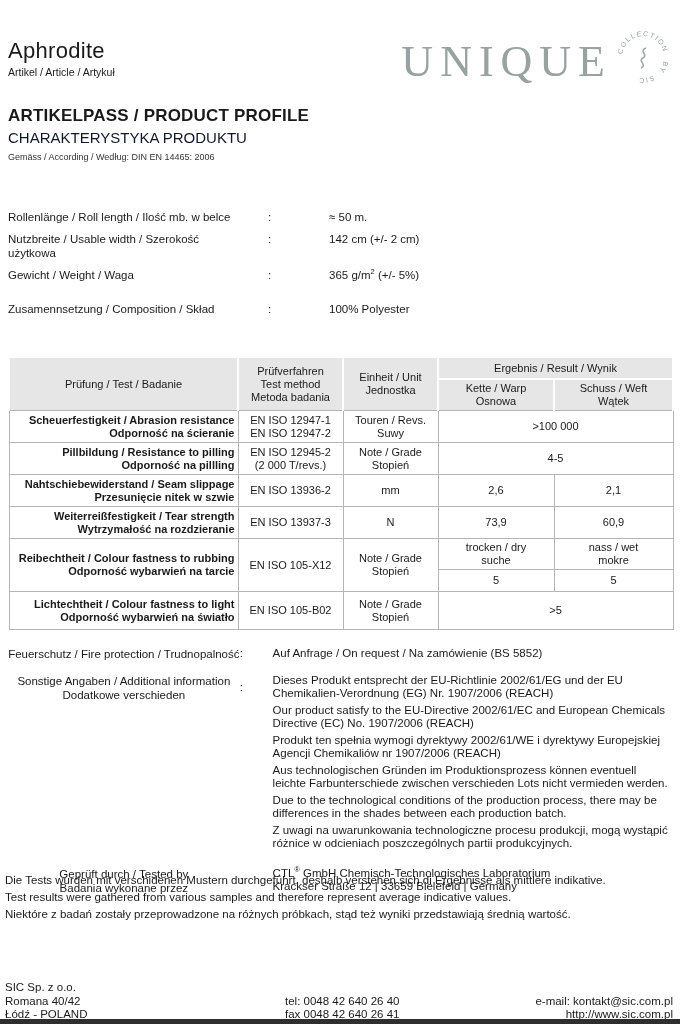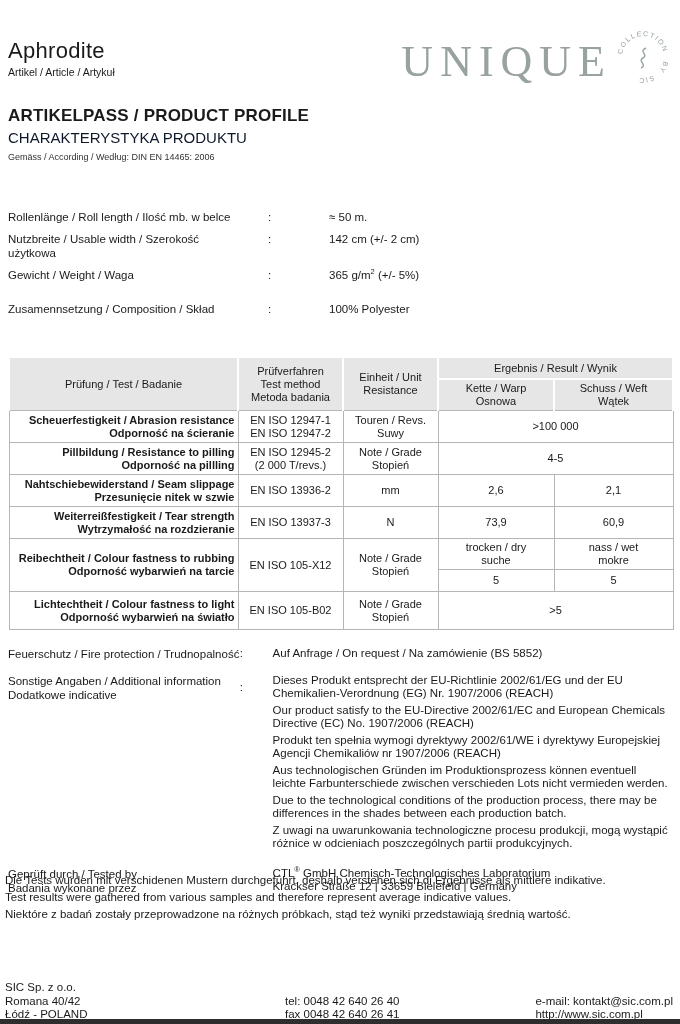--- a/index.html
+++ b/index.html
@@ -47,34 +47,34 @@
   }
   td.cell-name { text-align:right; padding-left:4px; font-weight:bold; }
   tr.hrow1 { height:22px; } tr.hrow2 { height:28px; }
   tr.body-r1, tr.body-r2, tr.body-r3, tr.body-r4 { height:32px; }
   tr.body-r5a { height:27px; } tr.body-r5b { height:22px; }
   tr.body-r6 { height:38px;padding-left:28px; }
 
   
   .info-section { margin-top:17px; }
   .info-row { display:flex; font-size:11.5px; line-height:13px; margin-bottom:13px; }
-  .info-label { width:232px; line-height:14px; }
+  .info-label { width:232px; line-height:14px;text-align:center; }
   .info-colon { width:33px; }
   .info-colon.mid { padding-top:7px; }
   .info-value { width:400px; }
   .info-value p { margin:0 0 4px 0; }
 
   
   .disclaimer { position:absolute; top:872px; left:5px; font-size:11.5px; line-height:17px; }
 
   
   .footer { position:absolute; left:5px; right:7px; top:981px; font-size:11.5px; line-height:13.5px; height:41px; }
   .footer-company { position:absolute; left:0; top:0; }
   .footer-phone   { position:absolute; left:280px; top:13.5px; }
-  .footer-web     { position:absolute; right:0; top:13.5px; text-align:left;margin-left:19px; }
+  .footer-web     { position:absolute; right:0; top:13.5px; text-align:right;margin-left:19px; }
 
   .bottom-bar { position:absolute; left:0; right:0; bottom:0; height:5px; background:#2e2e2e; }
 </style>
 </head>
 <body>
 
 <div class="page">
 
   <div class="header">
     <div class="header-left">
@@ -139,21 +139,21 @@
     <thead>
       <tr class="hrow1">
         <th rowspan="2">Prüfung / Test / Badanie</th>
         <th rowspan="2">
           <div>Prüfverfahren</div>
           <div>Test method</div>
           <div>Metoda badania</div>
         </th>
         <th rowspan="2">
           <div>Einheit / Unit</div>
-          <div>Resistance</div>
+          <div>Jednostka</div>
         </th>
         <th colspan="2" class="result-header">Ergebnis / Result / Wynik</th>
       </tr>
       <tr class="hrow2">
         <th>
           <div>Kette / Warp</div>
           <div>Osnowa</div>
         </th>
         <th>
           <div>Schuss / Weft</div>
@@ -253,21 +253,21 @@
   <div class="info-section">
     <div class="info-row">
       <div class="info-label">Feuerschutz / Fire protection / Trudnopalność</div>
       <div class="info-colon">:</div>
       <div class="info-value">Auf Anfrage / On request / Na zamówienie (BS 5852)</div>
     </div>
 
     <div class="info-row">
       <div class="info-label">
         <div>Sonstige Angaben / Additional information</div>
-        <div>Dodatkowe indicative</div>
+        <div>Dodatkowe verschieden</div>
       </div>
       <div class="info-colon mid">:</div>
       <div class="info-value">
         <p>Dieses Produkt entsprecht der EU-Richtlinie 2002/61/EG und der EU Chemikalien-Verordnung (EG) Nr. 1907/2006 (REACH)</p>
         <p>Our product satisfy to the EU-Directive 2002/61/EC and European Chemicals Directive (EC) No. 1907/2006 (REACH)</p>
         <p>Produkt ten spełnia wymogi dyrektywy 2002/61/WE i dyrektywy Europejskiej Agencji Chemikaliów nr 1907/2006 (REACH)</p>
         <p>Aus technologischen Gründen im Produktionsprozess können eventuell leichte Farbunterschiede zwischen verschieden Lots nicht vermieden werden.</p>
         <p>Due to the technological conditions of the production process, there may be differences in the shades between each production batch.</p>
         <p>Z uwagi na uwarunkowania technologiczne procesu produkcji, mogą wystąpić różnice w odcieniach poszczególnych partii produkcyjnych.</p>
       </div>

